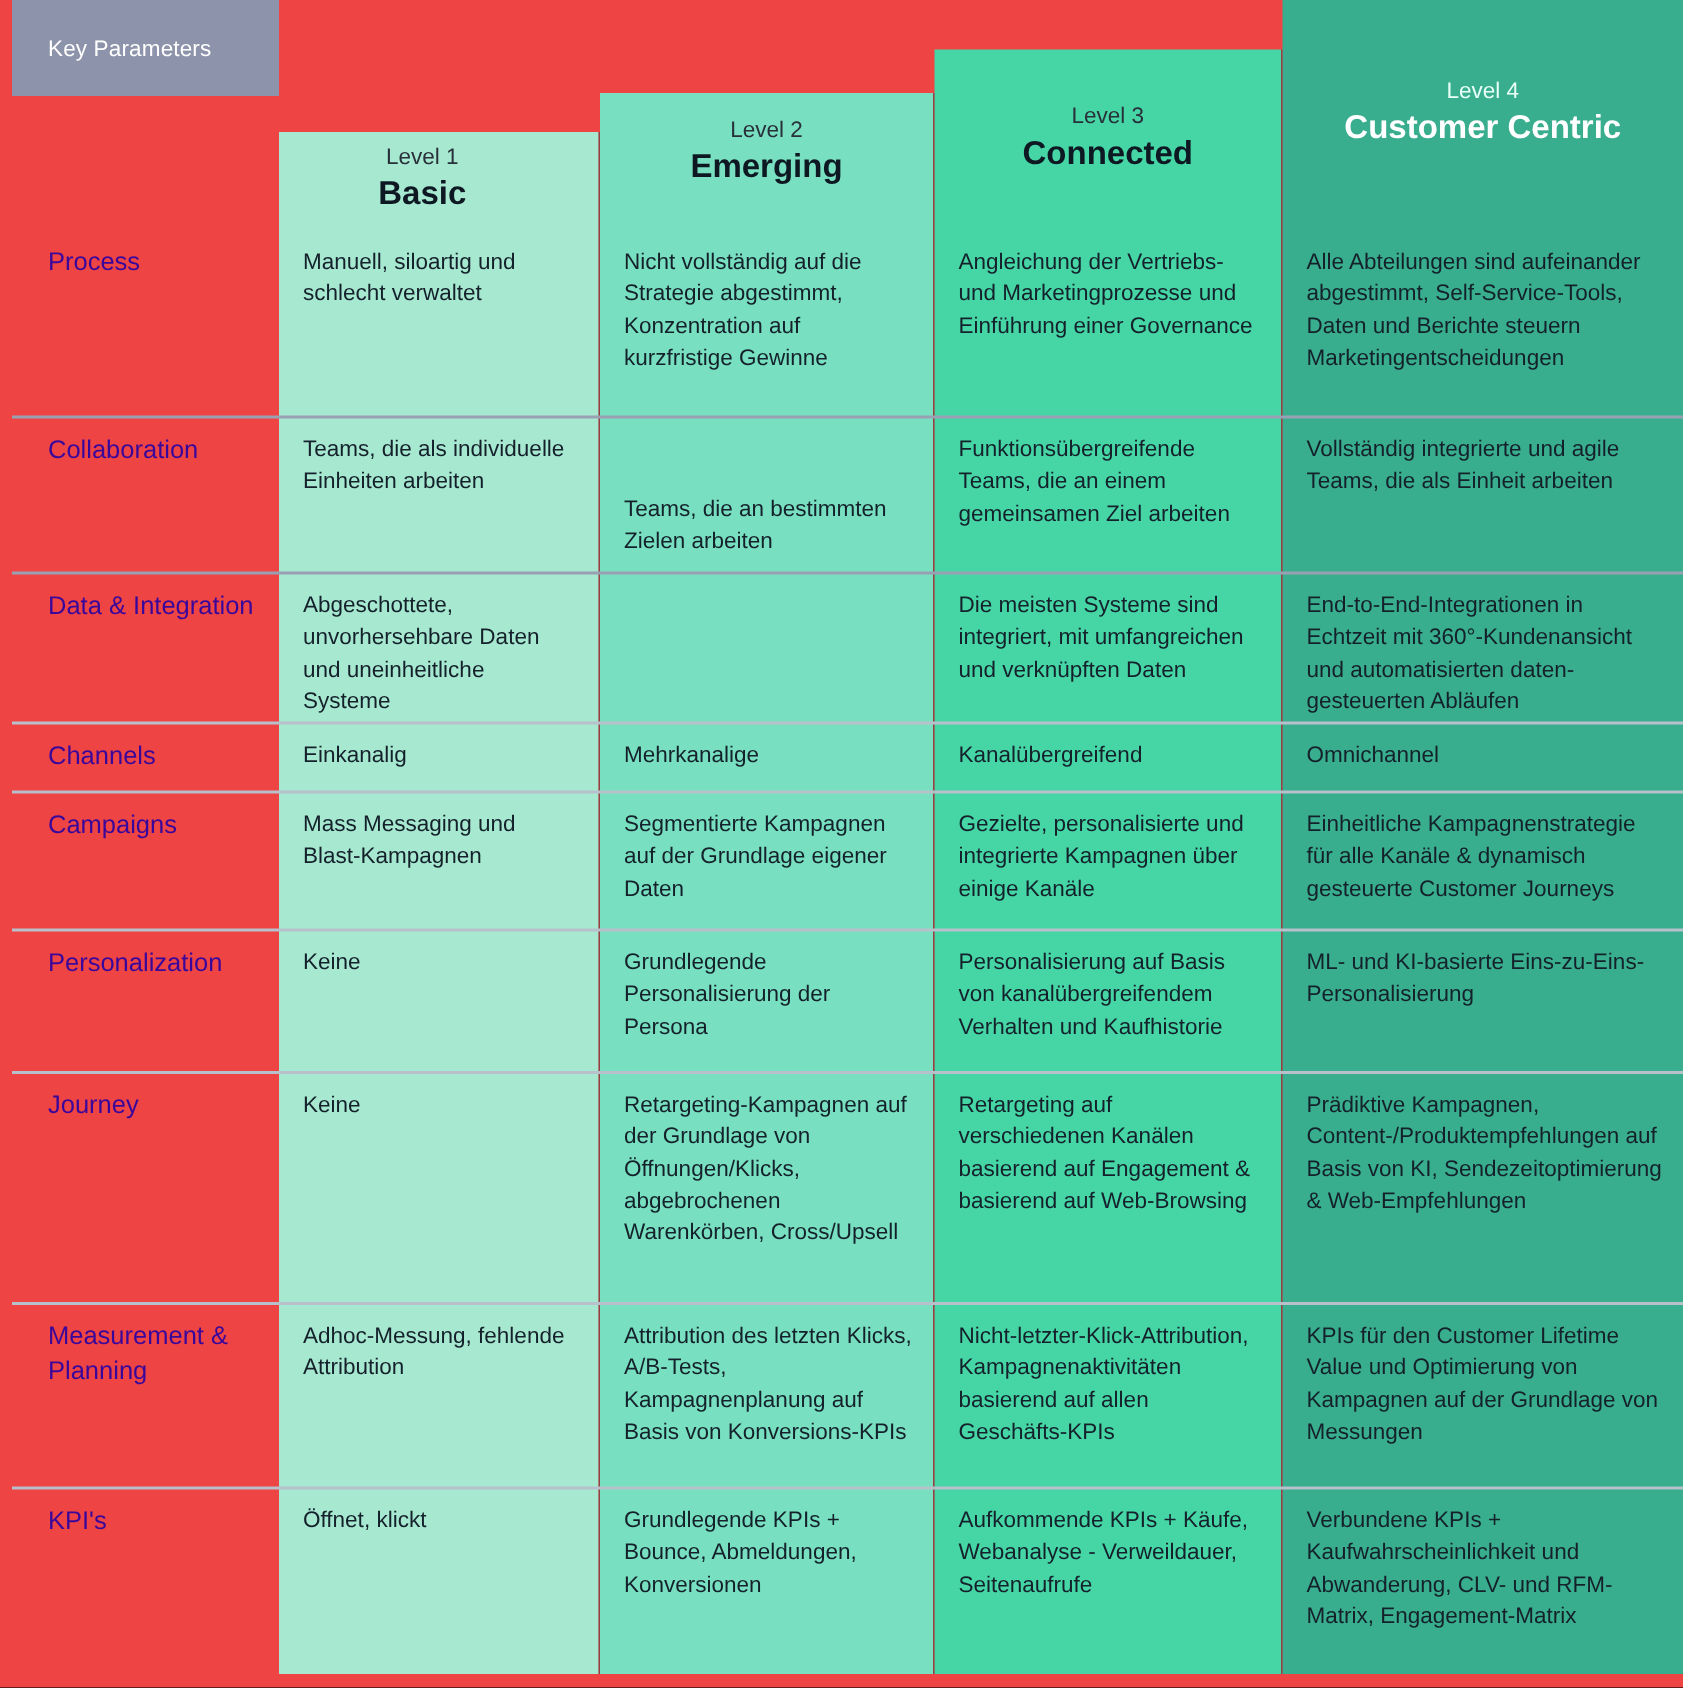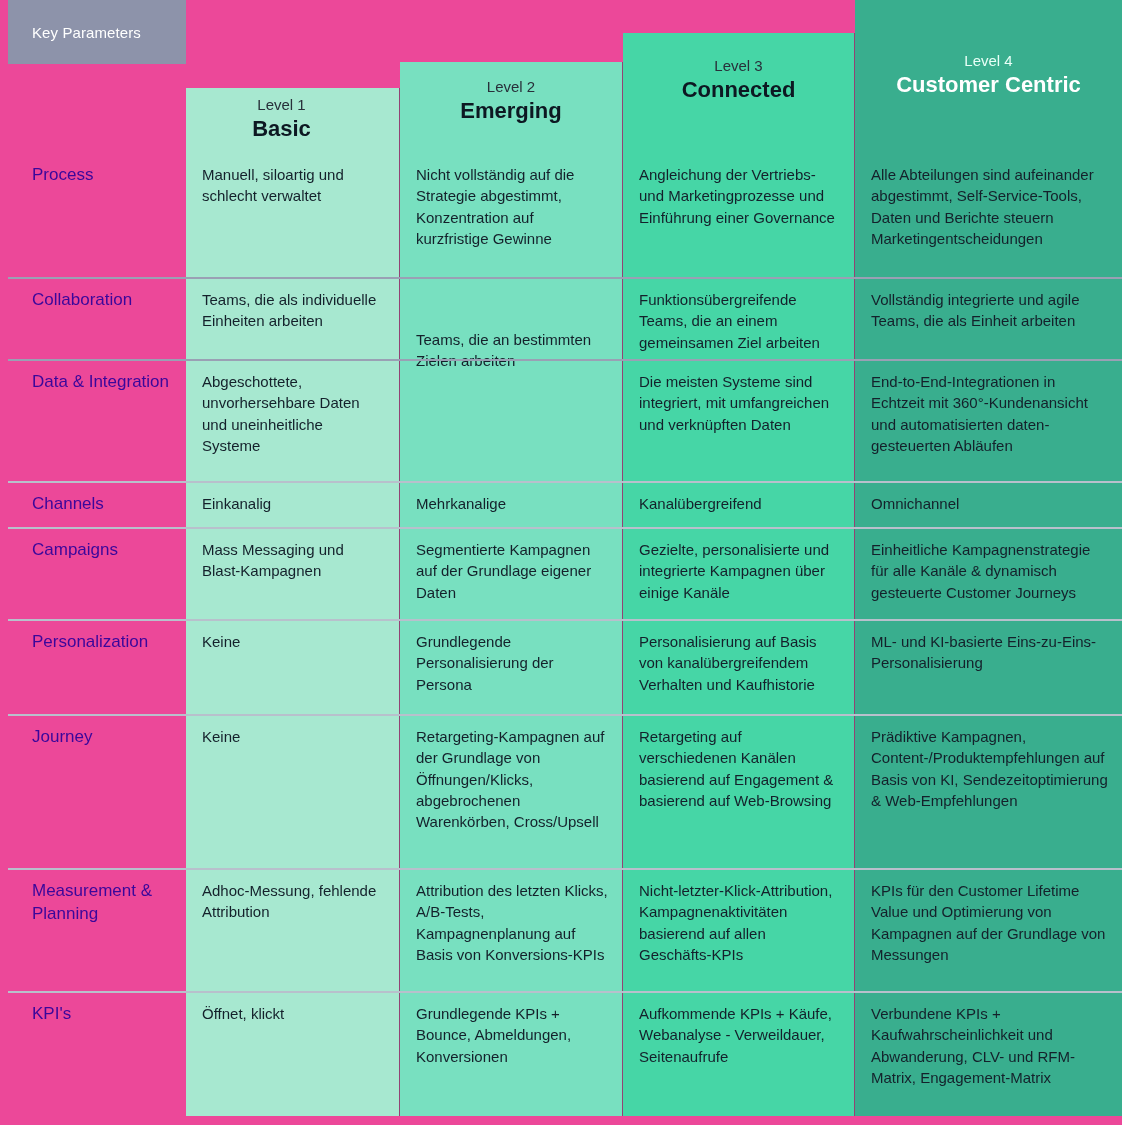--- a/index.html
+++ b/index.html
@@ -1,40 +1,40 @@
 <!DOCTYPE html>
 <html><head>
 <meta charset="utf-8">
 <style>
   html,body{margin:0;padding:0;background:#000;}
   body{
     width:1122px;height:1125px;
     font-family:"Liberation Sans","DejaVu Sans",sans-serif;
     -webkit-font-smoothing:antialiased;
   }
-  .canvas{position:relative;width:1122px;height:1125px;background:#ec4899;overflow:hidden;}
+  .canvas{position:relative;width:1122px;height:1125px;background:#ef4444;overflow:hidden;}
 
   
   .colbg{position:absolute;bottom:9px;}
   #colbg1{left:186px;width:213px;top:88px;background:#a7e8d0;}
   #colbg2{left:400px;width:222px;top:62px;background:#78e0c0;}
   #colbg3{left:623px;width:231px;top:33px;background:#46d6a6;}
   #colbg4{left:855px;width:267px;top:0px;background:#39ae8e;}
   .keyparams{
     position:absolute;left:8px;top:0;width:178px;height:64px;
     background:#8d93aa;color:#ffffff;
     display:flex;align-items:center;padding-left:24px;
     box-sizing:border-box;font-size:15px;letter-spacing:.1px;
   }
   .lvlhead{position:absolute;text-align:center;box-sizing:border-box;}
   .lvlhead .sub{font-size:15px;color:#28303a;line-height:1.25;font-weight:400;}
   .lvlhead .main{font-size:22px;font-weight:bold;color:#0d1822;line-height:1.3;}
   #lh1{left:186px;width:191px;top:88px;height:64px;padding-top:8px;}
   #lh2{left:400px;width:222px;top:62px;height:90px;padding-top:16px;}
-  #lh3{left:623px;width:231px;top:33px;height:119px;padding-top:24px;}
+  #lh3{left:623px;width:231px;top:33px;height:119px;padding-top:36px;}
   #lh4{left:855px;width:267px;top:0px;height:152px;padding-top:52px;}
   #lh4 .sub{color:#e8fff7;}
   #lh4 .main{color:#ffffff;}
 
   
   .row{position:absolute;left:0;width:1122px;}
   .rowline{position:absolute;left:8px;width:1114px;height:2px;background:#9aa0b4;top:0;}
   .rowline.light{background:#b8c0cc;}
   .label{
     position:absolute;left:0;width:186px;box-sizing:border-box;
@@ -97,21 +97,21 @@
         <div class="cell c4" style="height: 125px;">Alle Abteilungen sind aufeinander abgestimmt, Self-Service-Tools, Daten und Berichte steuern Marketingentscheidungen</div>
       </div>
       <div class="row" style="top: 277px; height: 98px;">
         <div class="rowline"></div>
         <div class="label">Collaboration</div>
         <div class="cell c1" style="height: 98px;">Teams, die als individuelle Einheiten arbeiten</div>
         <div class="cell c2" style="height: 98px; margin-top: 40px;">Teams, die an bestimmten Zielen arbeiten</div>
         <div class="cell c3" style="height: 98px;">Funktionsübergreifende Teams, die an einem gemeinsamen Ziel arbeiten</div>
         <div class="cell c4" style="height: 98px;">Vollständig integrierte und agile Teams, die als Einheit arbeiten</div>
       </div>
-      <div class="row" style="top: 359px; height: 122px;">
+      <div class="row" style="top: 381px; height: 122px;">
         <div class="rowline"></div>
         <div class="label">Data &amp; Integration</div>
         <div class="cell c1" style="height: 106px;">Abgeschottete, unvorhersehbare Daten und uneinheitliche Systeme</div>
         <div class="cell c3" style="height: 106px;">Die meisten Systeme sind integriert, mit umfangreichen und verknüpften Daten</div>
         <div class="cell c4" style="height: 106px;">End-to-End-Integrationen in Echtzeit mit 360°-Kundenansicht und automatisierten daten-gesteuerten Abläufen</div>
       </div>
       <div class="row" style="top: 481px; height: 46px;">
         <div class="rowline light"></div>
         <div class="label">Channels</div>
         <div class="cell c1" style="height: 46px;">Einkanalig</div>

